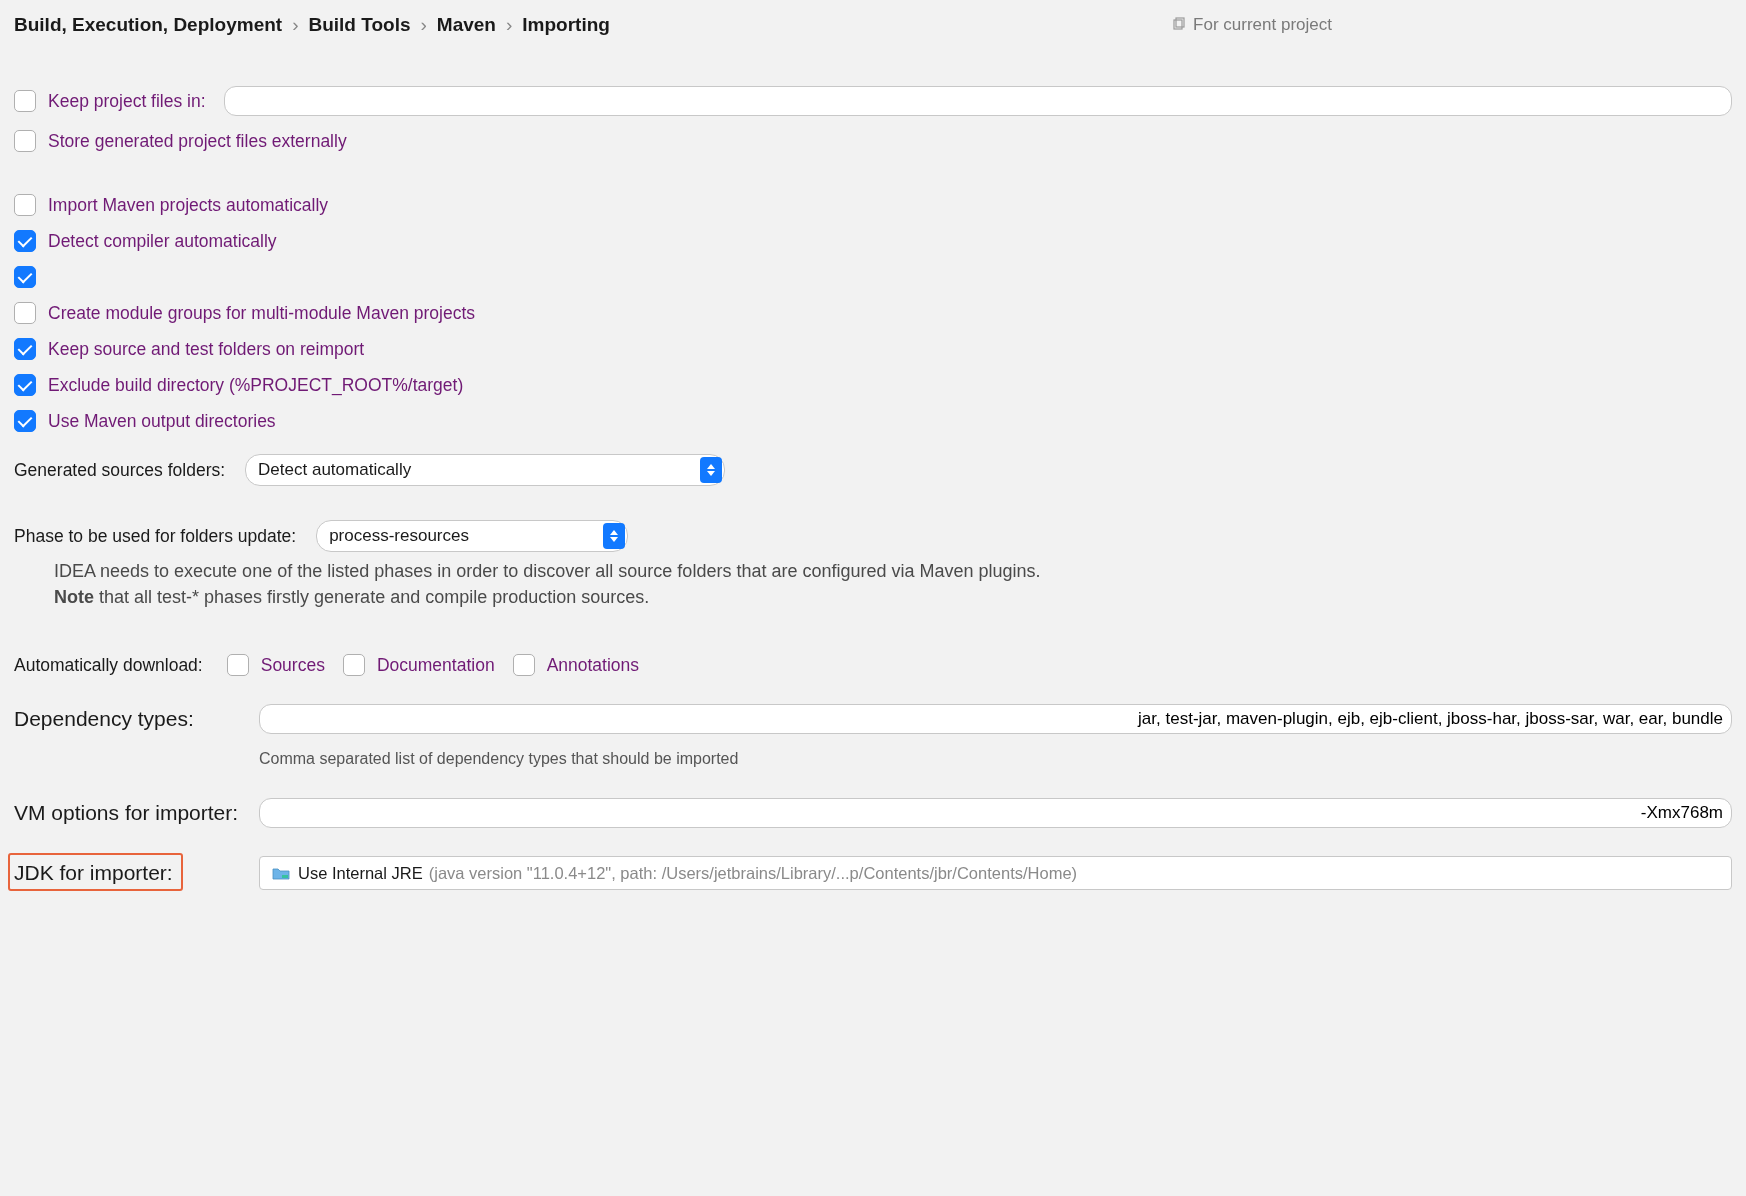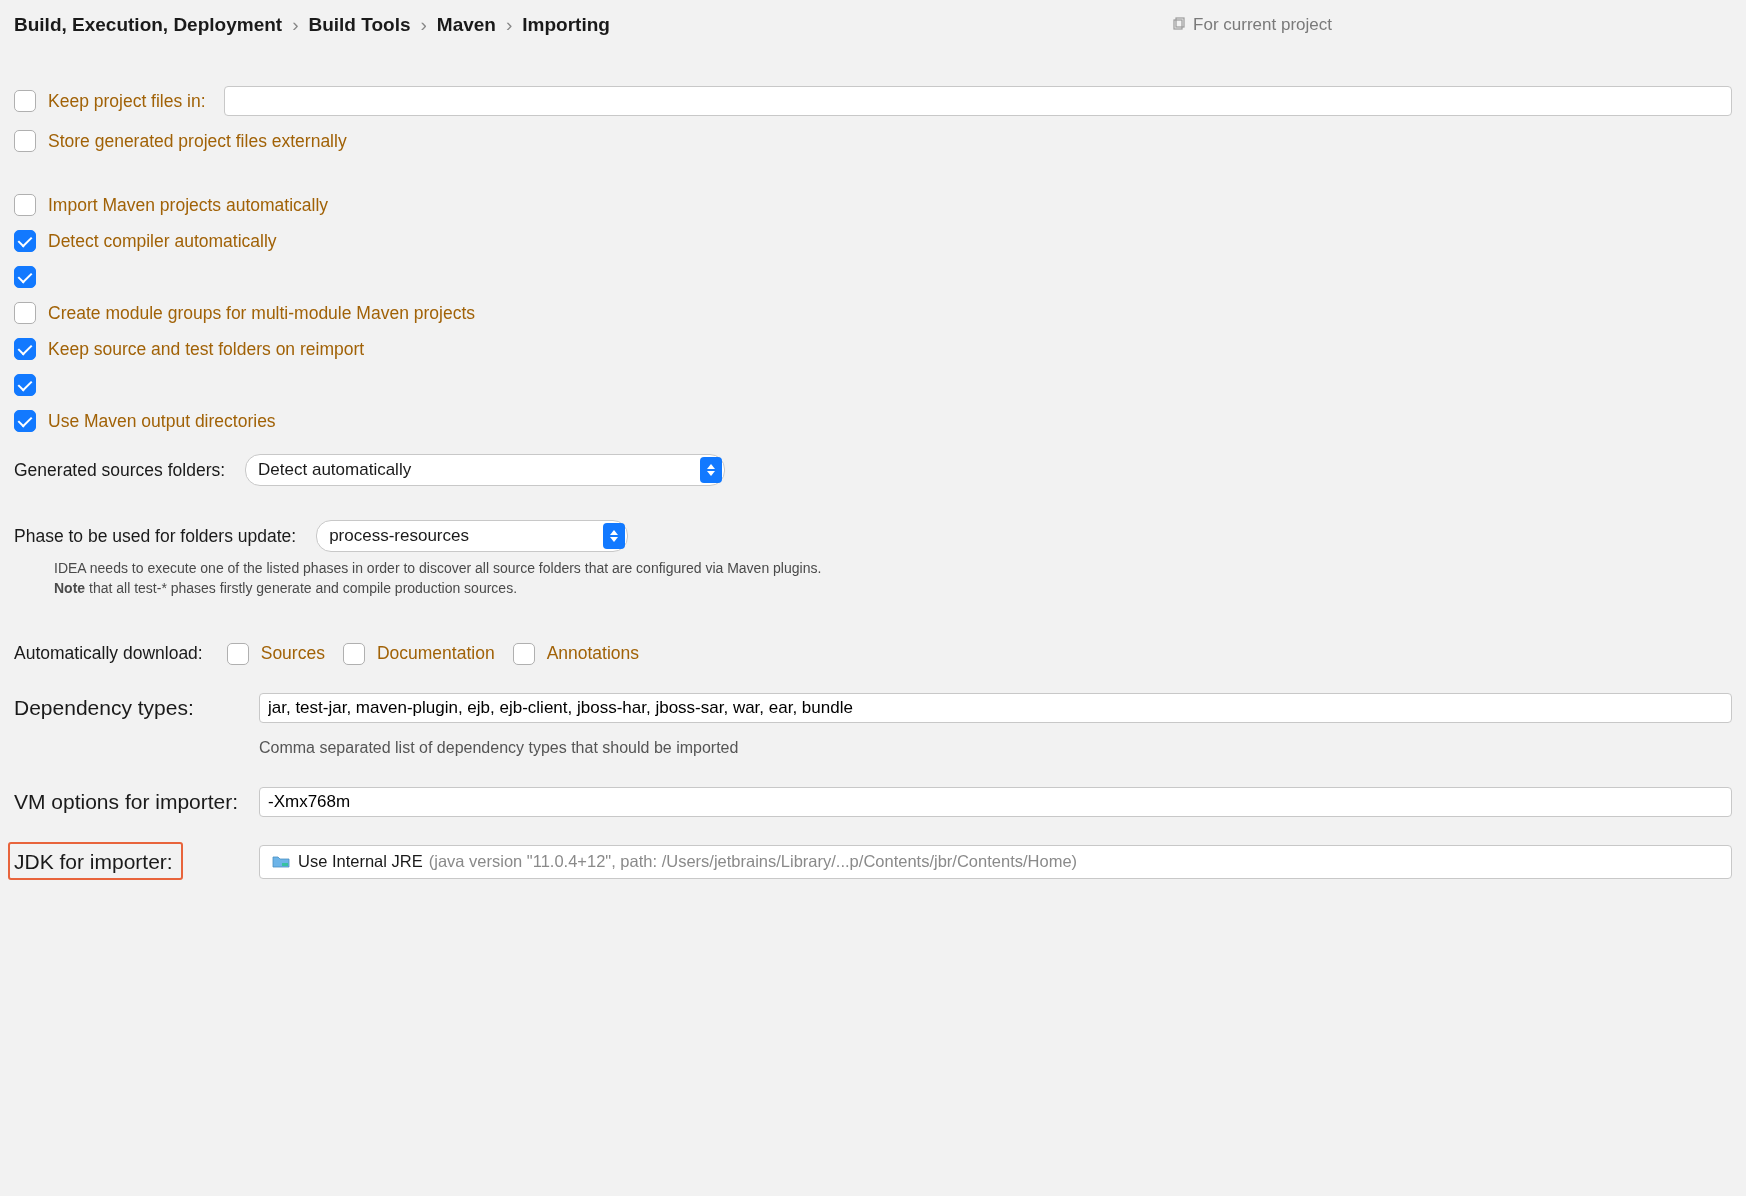--- a/index.html
+++ b/index.html
@@ -70,31 +70,32 @@
       content: "";
       display: block;
       width: 6px;
       height: 11px;
       border: solid #fff;
       border-width: 0 2.5px 2.5px 0;
       transform: rotate(45deg) translate(-1px, -1px);
     }
     .check-label {
       font-size: 17.5px;
-      color: #a16207;
+      color: #701a75;
     }
     .text-input {
       flex: 1;
       height: 30px;
       border: 1px solid #c8c8c8;
-      border-radius: 4px;
+      border-radius: 12px;
       background: #fff;
       padding: 12px 8px;
       font-size: 16px;
       font-family: inherit;
+      text-align: right;
     }
     .text-input.wide {
       margin-left: 8px;
     }
     .form-label {
       font-size: 17.5px;
       margin-right: 20px;
     }
     .select-wrap {
       position: relative;
@@ -130,21 +131,21 @@
       border-right: 4px solid transparent;
     }
     .select-arrows::before {
       border-bottom: 5px solid #fff;
       margin-bottom: 2px;
     }
     .select-arrows::after {
       border-top: 5px solid #fff;
     }
     .hint {
-      font-size: 14px;
+      font-size: 18px;
       color: #4a4a4a;
       margin-left: 40px;
       margin-top: 6px;
       line-height: 1.45;
     }
     .hint .bold {
       font-weight: 700;
     }
     .sub-hint {
       font-size: 16px;
@@ -266,20 +267,21 @@
   <span class="check-label">Create module groups for multi-module Maven projects</span>
 </div>
 
 <div class="row">
   <span class="checkbox checked"></span>
   <span class="check-label">Keep source and test folders on reimport</span>
 </div>
 
 <div class="row">
   <span class="checkbox checked"></span>
+  <span class="check-label">Exclude build directory (%PROJECT_ROOT%/target)</span>
 </div>
 
 <div class="row">
   <span class="checkbox checked"></span>
   <span class="check-label">Use Maven output directories</span>
 </div>
 
 <div class="row" style="margin-top:22px;">
   <span class="form-label">Generated sources folders:</span>
   <div class="select-wrap" style="width:480px;">

